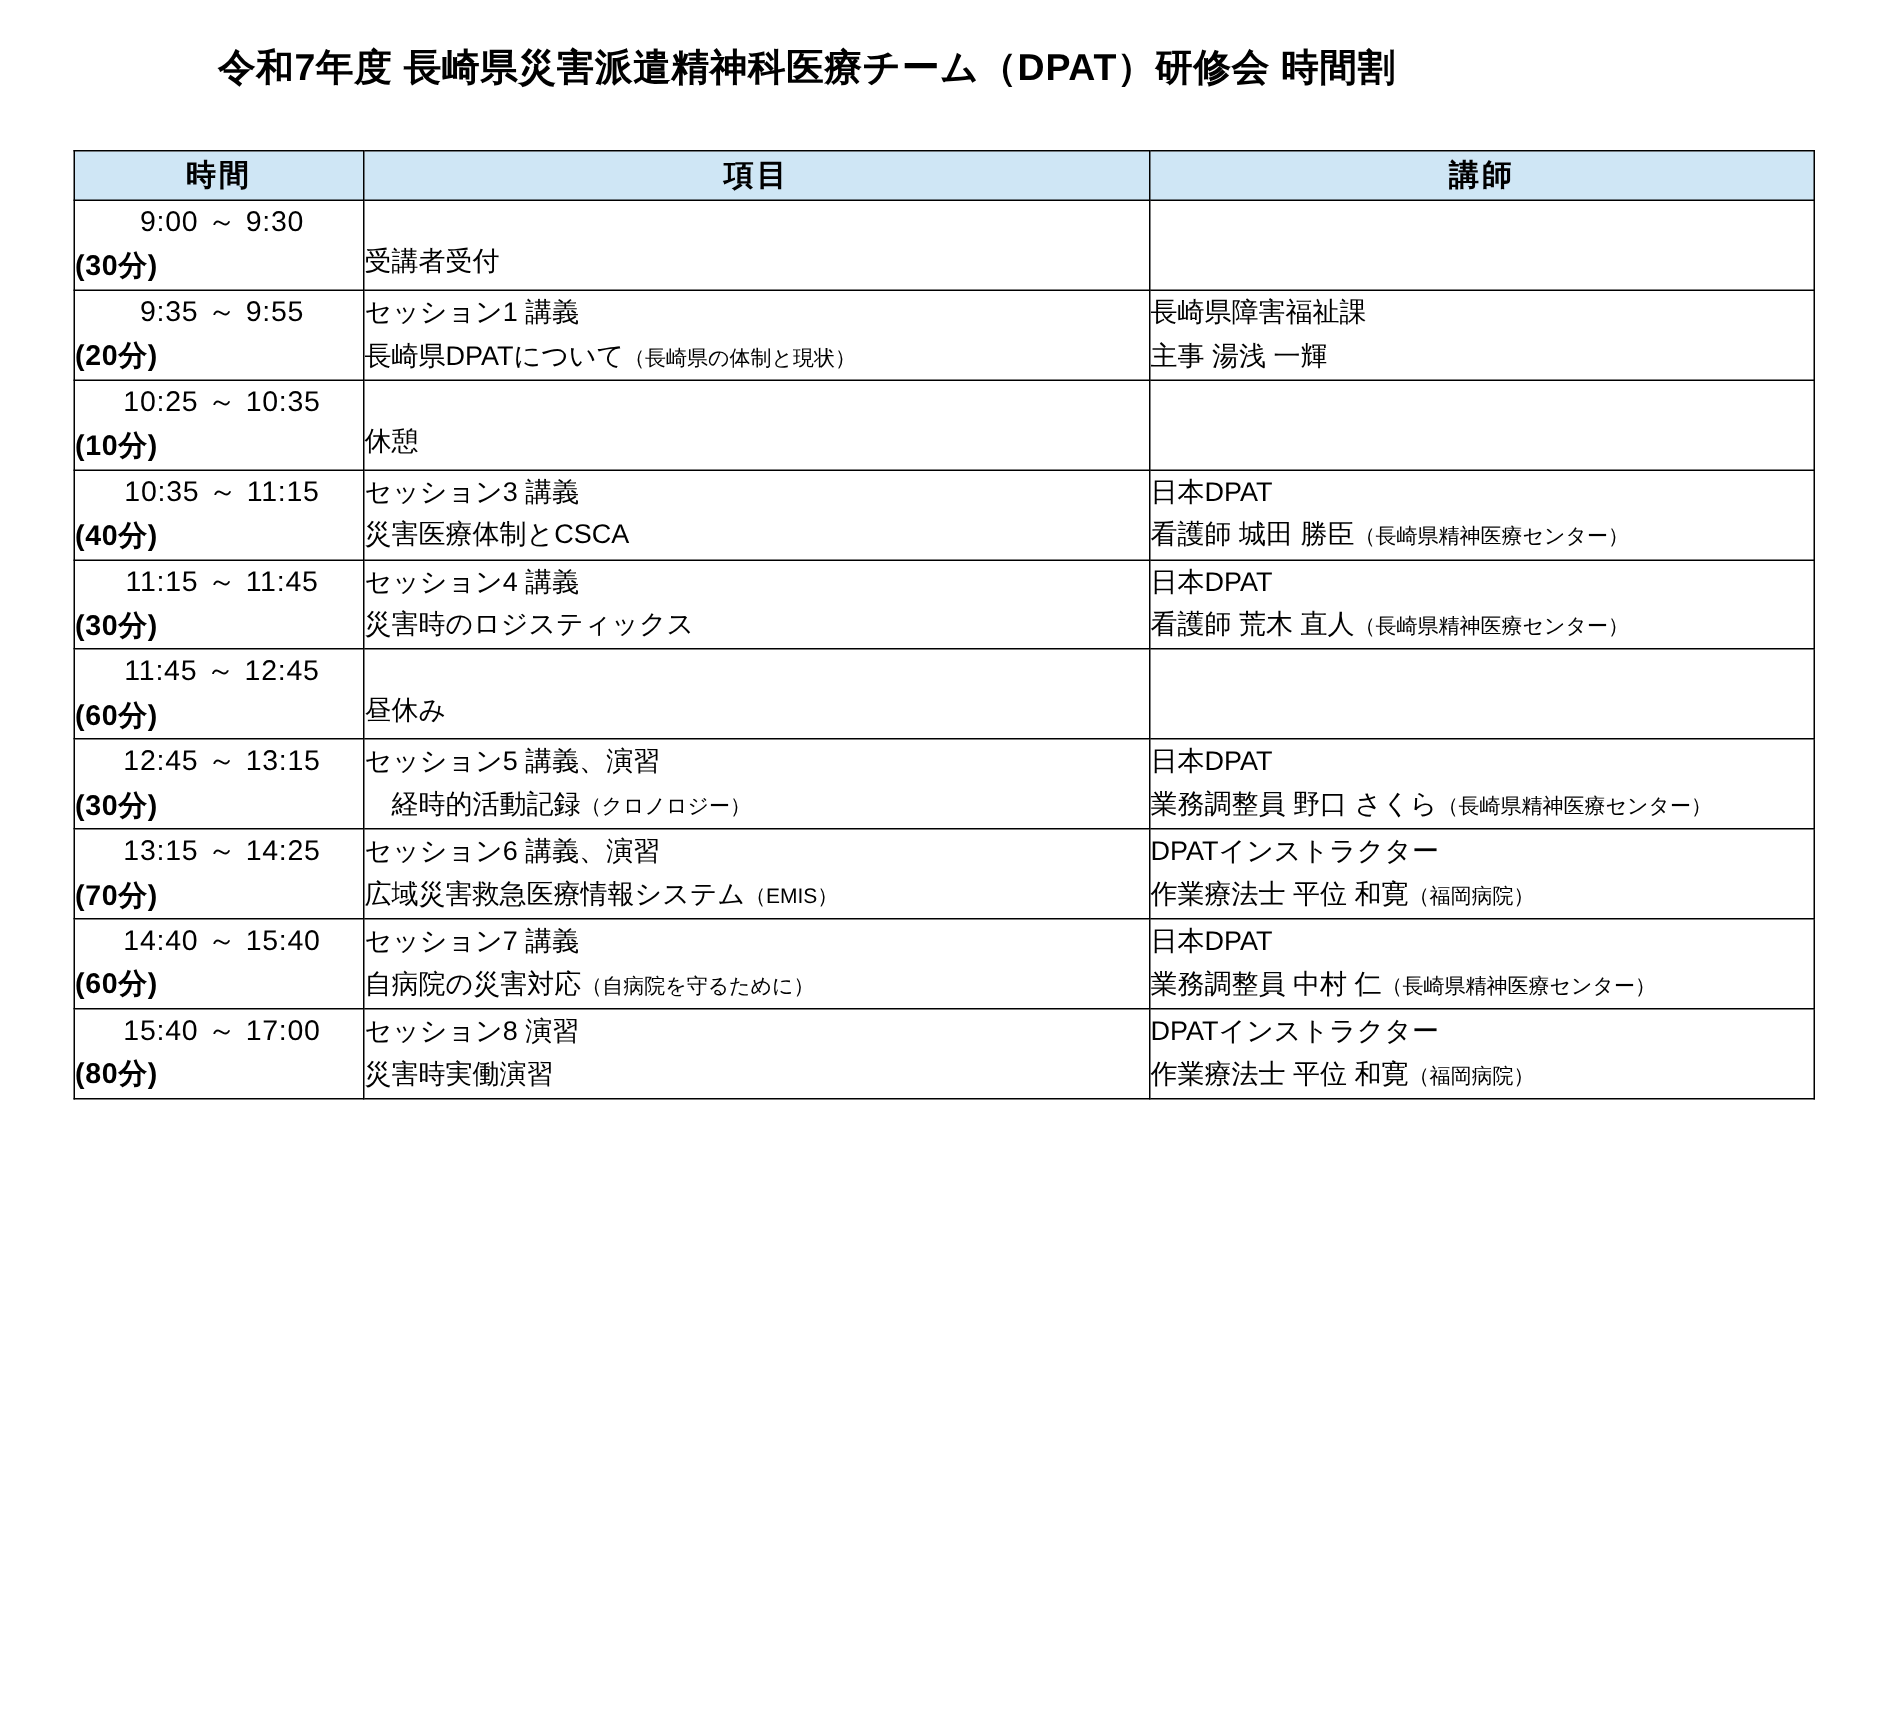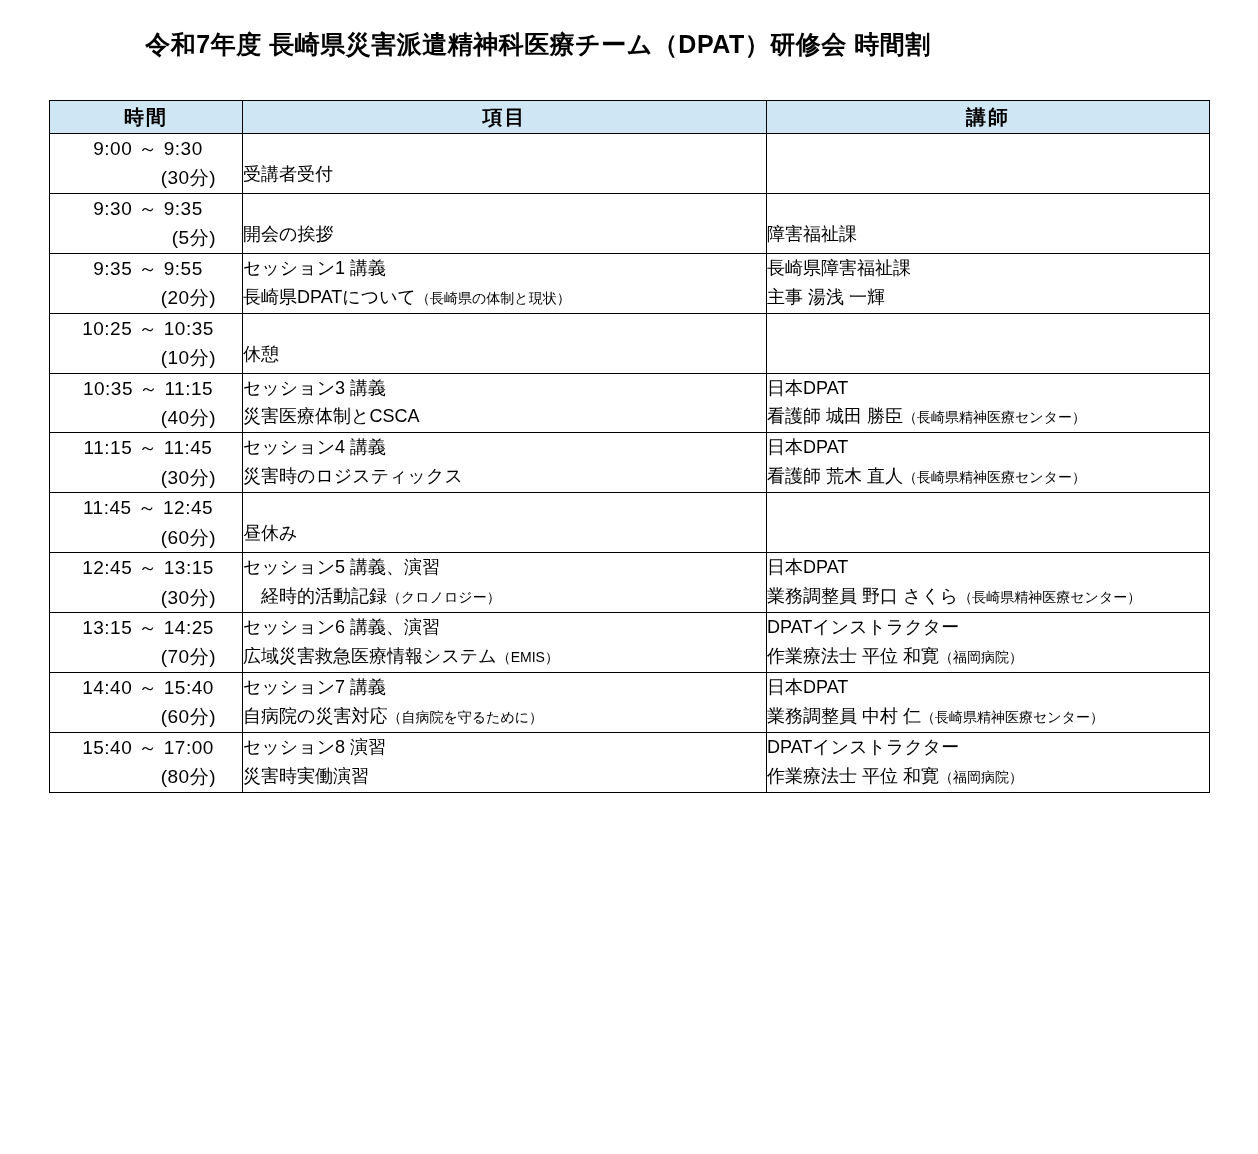--- a/index.html
+++ b/index.html
@@ -70,23 +70,24 @@
     display: block;
     white-space: nowrap;
     text-align: center;
     padding-left: 4px;
   }
   .time-range .tilde {
     padding: 0 6px;
   }
   .time-dur {
     display: block;
-    text-align: right;
+    text-align: left;
     white-space: nowrap;
     padding-right: 26px;
+    font-weight: bold;
   }
   .cell-item, .cell-lect {
     font-size: 18px;
     padding: 6px 8px 6px 8px;
     line-height: 1.6;
   }
   .cell-item .line, .cell-lect .line {
     display: block;
     white-space: nowrap;
   }
@@ -124,32 +125,20 @@
           <tr class="row-2line">
             <td class="cell-time">
               <span class="time-range"><span>9:00</span><span class="tilde">～</span><span>9:30</span></span>
               <span class="time-dur">(30分)</span>
             </td>
             <td class="cell-item single">
               <span class="line">受講者受付</span>
             </td>
             <td class="cell-lect single"></td>
           </tr>
-          <tr class="row-2line">
-            <td class="cell-time">
-              <span class="time-range"><span>9:30</span><span class="tilde">～</span><span>9:35</span></span>
-              <span class="time-dur">(5分)</span>
-            </td>
-            <td class="cell-item single">
-              <span class="line">開会の挨拶</span>
-            </td>
-            <td class="cell-lect single">
-              <span class="line">障害福祉課</span>
-            </td>
-          </tr>
           <tr>
             <td class="cell-time">
               <span class="time-range"><span>9:35</span><span class="tilde">～</span><span>9:55</span></span>
               <span class="time-dur">(20分)</span>
             </td>
             <td class="cell-item">
               <span class="line">セッション1  講義</span>
               <span class="line">長崎県DPATについて<span class="small">（長崎県の体制と現状）</span></span>
             </td>
             <td class="cell-lect">

